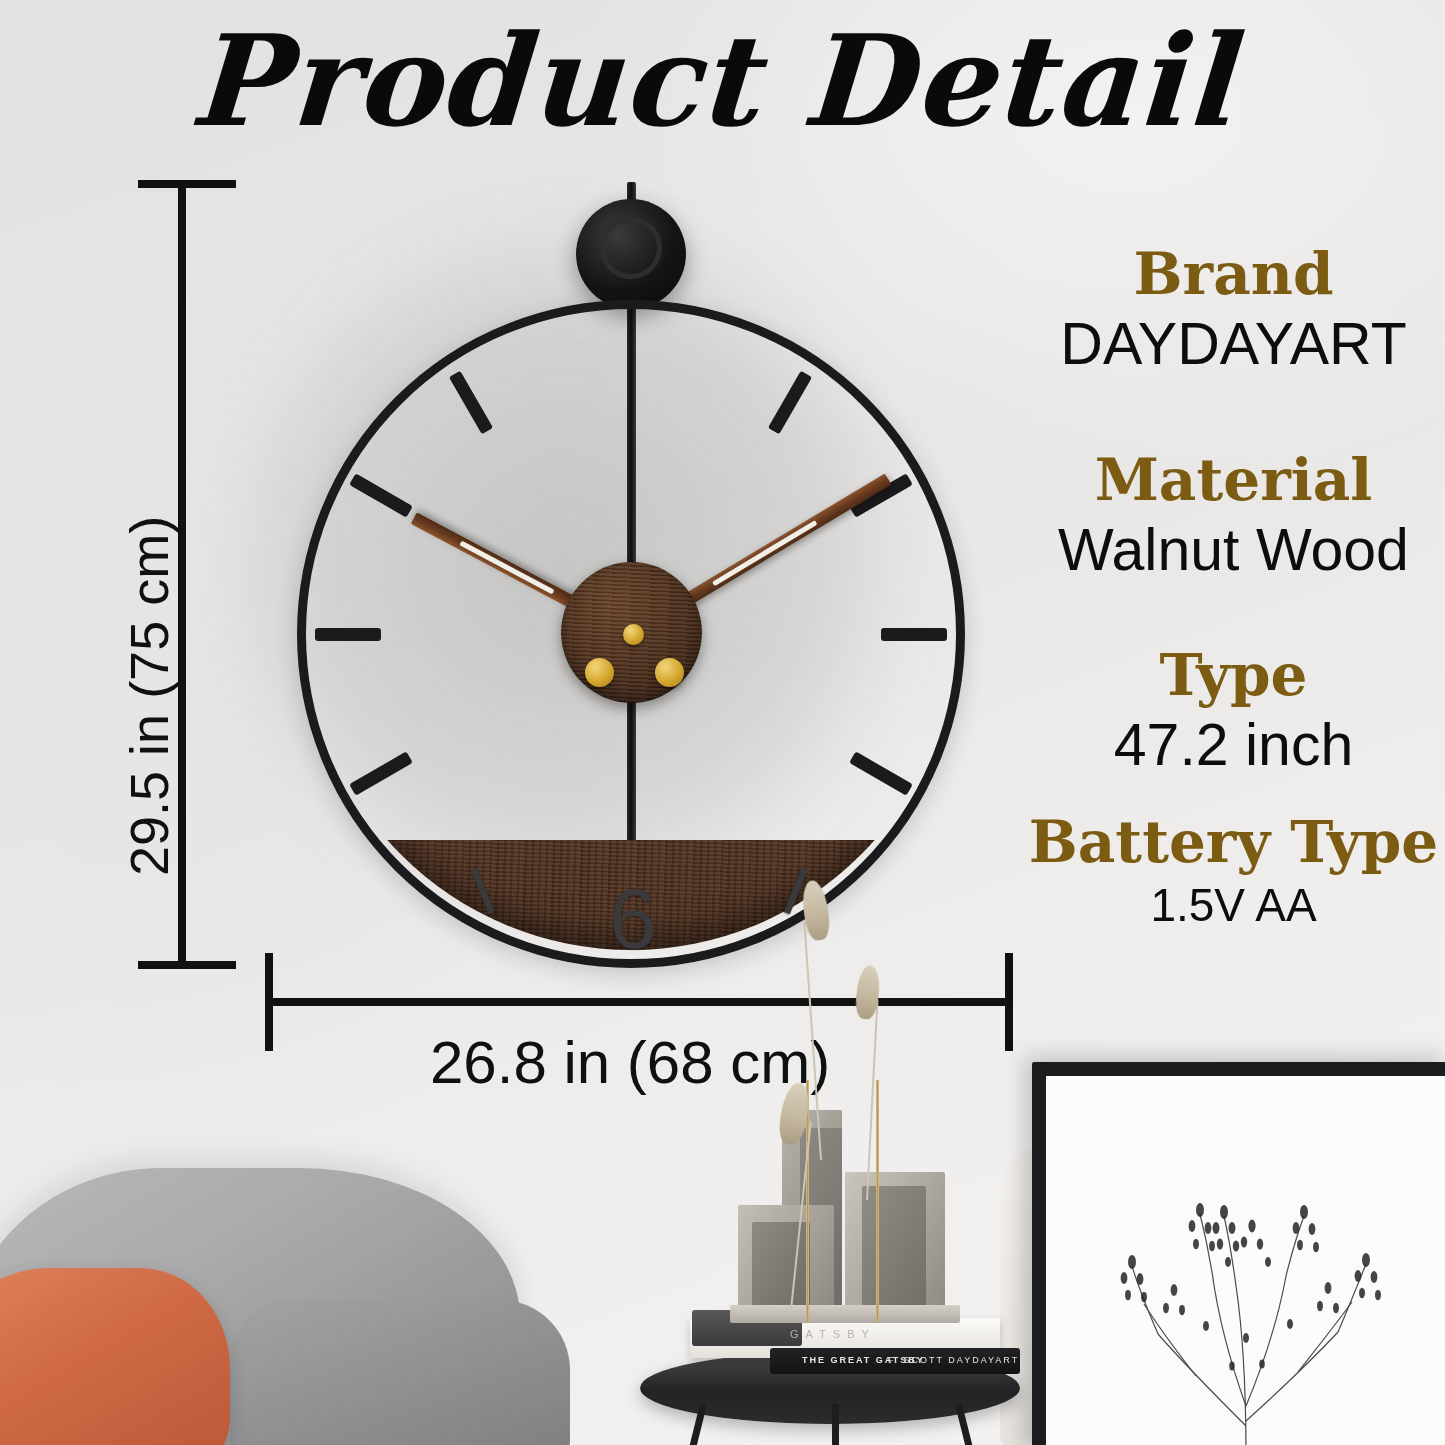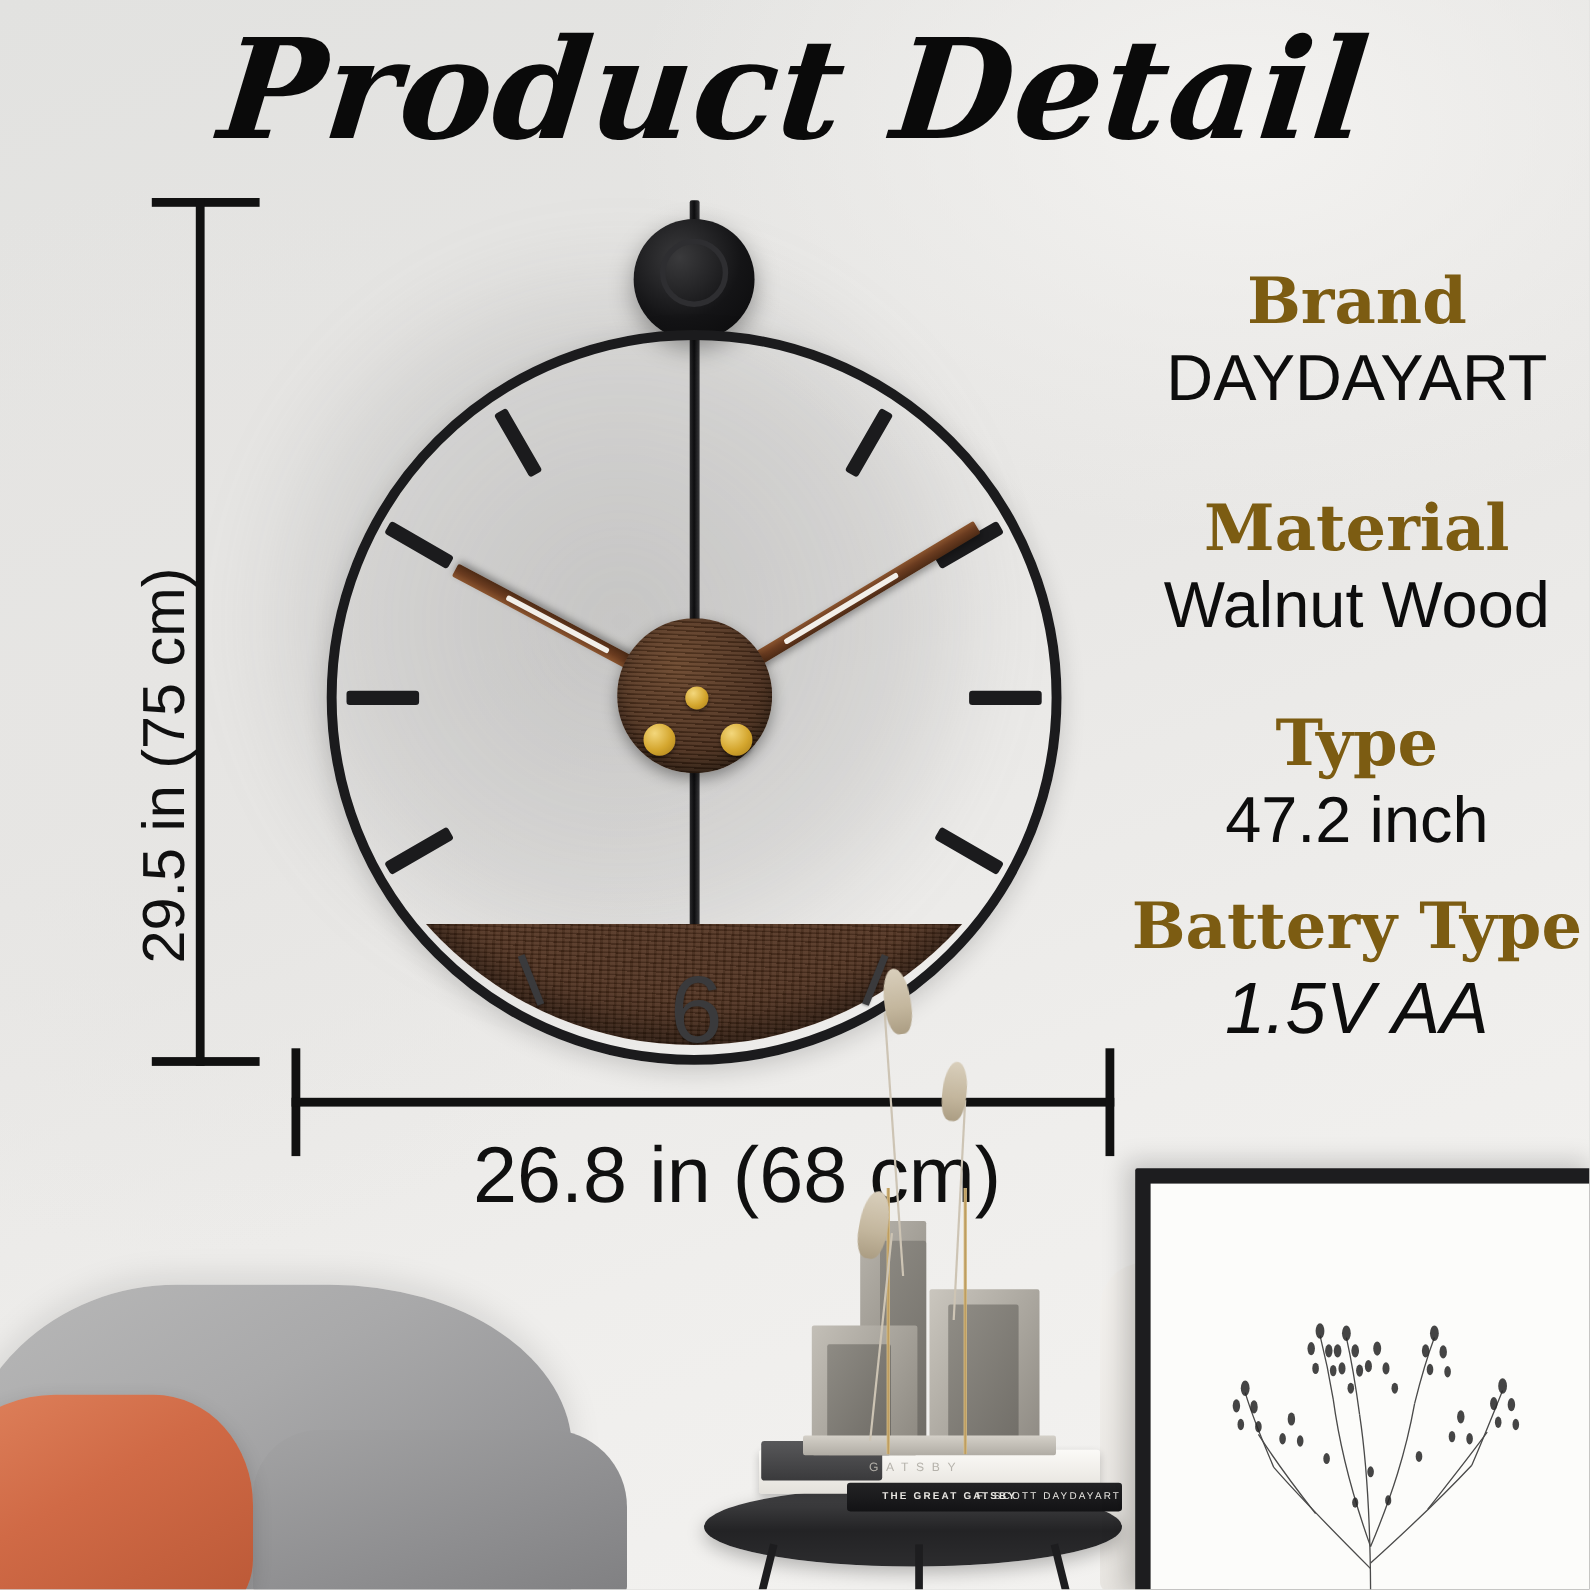--- a/index.html
+++ b/index.html
@@ -28,21 +28,21 @@
     letter-spacing:1px;
     transform:skewX(-6deg);
     white-space:nowrap;}
 
   
   .dim-line{position:absolute;background:#111;}
   .dim-vtext{position:absolute;
     transform-origin:0 0;transform:rotate(-90deg);
     font-size:54px;color:#101010;white-space:nowrap;
     font-family:"Liberation Sans", sans-serif;}
-  .dim-htext{position:absolute;font-size:72px;color:#101010;white-space:nowrap;
+  .dim-htext{position:absolute;font-size:60px;color:#101010;white-space:nowrap;
     font-family:"Liberation Sans", sans-serif;}
 
   
   #clock{position:absolute;}
   .ring{position:absolute;inset:0;border-radius:50%;
     border:9px solid #1b1b1d;box-sizing:border-box;
     box-shadow:0 6px 22px rgba(0,0,0,.16);}
   .marker{position:absolute;background:#1b1b1d;border-radius:3px;
     transform-origin:50% 50%;}
   .rod{position:absolute;width:9px;background:linear-gradient(90deg,#2a2a2c,#0d0d0f 45%,#3a3a3c);
@@ -187,21 +187,21 @@
     <div class="spec-value" style="font-size:59px;margin-top:8px;">DAYDAYART</div>
   </div>
 
   <div class="spec" style="top:645px;">
     <div class="spec-label" style="font-size:58px;">Type</div>
     <div class="spec-value" style="font-size:59px;margin-top:8px;">47.2 inch</div>
   </div>
 
   <div class="spec" style="top:812px;">
     <div class="spec-label" style="font-size:58px;">Battery Type</div>
-    <div class="spec-value" style="font-size:66px;margin-top:8px;font-style:italic;">1.5V AA</div>
+    <div class="spec-value" style="font-size:46px;margin-top:8px;">1.5V AA</div>
   </div>
 
   <div class="chair"></div>
   <div class="chair-seat"></div>
   <div class="pillow"></div>
 
   <div class="vase-right"></div>
 
   <div class="table-top"></div>
   <div class="table-leg" style="left:700px;top:1404px;height:150px;transform:rotate(14deg);"></div>

